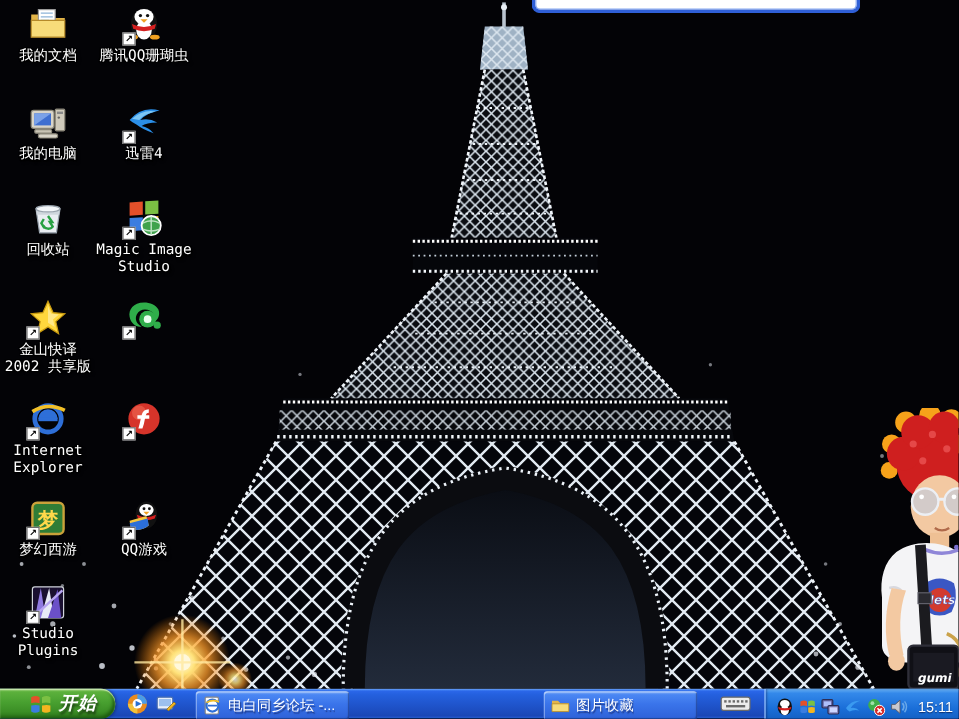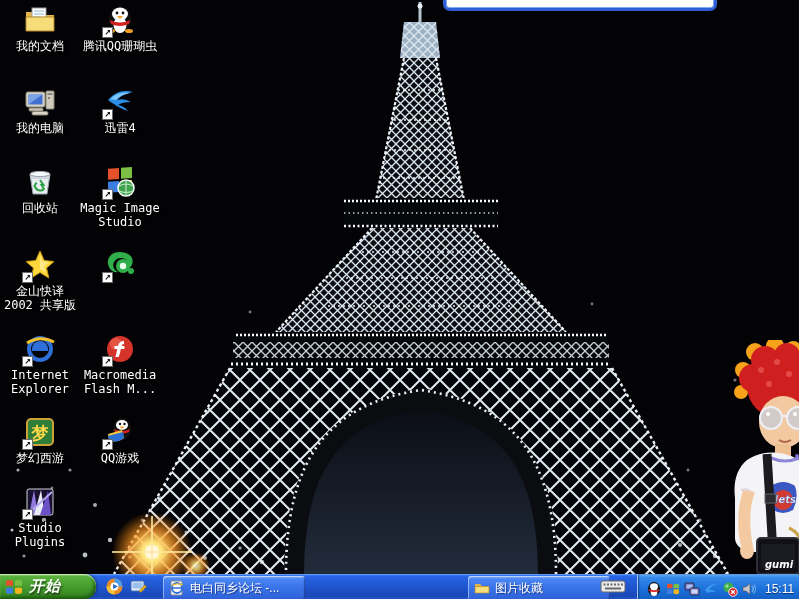--- a/index.html
+++ b/index.html
@@ -23,31 +23,31 @@
       white-space:pre-line;
       text-shadow:1px 1px 0 #000,-1px 1px 0 #000,1px -1px 0 #000,-1px -1px 0 #000,2px 2px 2px #000;}
 
   
   .avatar{position:absolute;right:0;bottom:25px;width:72px;height:234px;}
 
   
   .taskbar{position:absolute;left:0;top:574px;width:799px;height:25px;
     background:linear-gradient(180deg,#7db0f8 0%,#3e7df2 4%,#2a66e8 9%,#2460de 20%,#1e52c8 60%,#1a47b6 90%,#2257ca 96%,#1b49b6 100%);}
   .start-btn{position:absolute;left:0;top:0;height:25px;width:96px;display:flex;align-items:center;gap:5px;
-    padding-left:4px;box-sizing:border-box;cursor:pointer;
+    padding-left:24px;box-sizing:border-box;cursor:pointer;
     background:linear-gradient(180deg,#9ed57a 0%,#5cb13c 10%,#48a030 45%,#3c8f26 75%,#2e7a1c 100%);
     border-radius:0 12px 12px 0;
     box-shadow:inset 0 1px 1px #cdeab4, inset -2px -2px 3px #1e5c10, 1px 0 3px rgba(0,0,0,.4);}
   .start-text{color:#fff;font:bold italic 15px "Liberation Sans",sans-serif;
     text-shadow:1px 2px 2px rgba(0,0,0,.55);letter-spacing:1px;}
   .winflag{display:block;width:20px;height:20px;}
   .qlaunch{position:absolute;left:100px;top:2px;height:21px;display:flex;align-items:center;gap:7px;padding-left:6px;}
   .ql-icon{width:17px;height:17px;cursor:pointer;}
   .ql-icon svg{display:block;width:17px;height:17px;}
-  .task-btn{position:absolute;top:2px;height:21px;width:142px;display:flex;align-items:center;gap:5px;
+  .task-btn{position:absolute;top:2px;height:21px;width:128px;display:flex;align-items:center;gap:5px;
     padding:12px 6px;box-sizing:border-box;border-radius:3px;cursor:pointer;overflow:hidden;
     background:linear-gradient(180deg,#93baf9 0%,#4b87f3 12%,#3a74ea 45%,#2f63da 92%,#3a70e4 100%);
     box-shadow:inset 1px 1px 0 rgba(255,255,255,.45), inset -1px -1px 1px rgba(0,0,30,.35);}
   .task-btn svg{flex:0 0 16px;width:16px;height:16px;}
   .task-btn span{color:#fff;font:12px "Liberation Sans",sans-serif;white-space:nowrap;overflow:hidden;
     text-shadow:1px 1px 1px rgba(0,0,40,.5);}
   .langbar{position:absolute;left:600px;top:4px;width:26px;height:17px;cursor:pointer;}
   .tray{position:absolute;right:0;top:0;height:30px;width:162px;display:flex;align-items:center;gap:3px;
     padding:0 6px 0 8px;box-sizing:border-box;
     background:linear-gradient(180deg,#6cb4f6 0%,#3489ea 12%,#1a6ed8 55%,#1059b9 100%);
@@ -284,22 +284,20 @@
 
   <div class="di" style="left:68px;top:333px">
     <div class="ic">
         <svg viewBox="0 0 32 32">
       <circle cx="16" cy="16" r="13" fill="#d6342a"></circle>
       <circle cx="12" cy="11" r="6" fill="#ef6a55" opacity=".6"></circle>
       <path d="M20 8 q-5 0 -6 5 l-3.5 0 0 3 2.8 0 q-1 5 -2 8 l3.4 0 q1.4-3.5 2.1-8 l3.6 0 0-3 -3 0 q.6-2 2.6-2 Z" fill="#fff"></path>
       </svg>
         <span class="sc">↗</span>
       </div>
-    <div class="lbl">Macromedia
-Flash M...</div>
   </div>
 
   <div class="di" style="left:-12px;top:416px">
     <div class="ic">
         <svg viewBox="0 0 32 32">
       <rect x="3" y="3" width="26" height="26" rx="4" fill="#2f7d36" stroke="#caa23a" stroke-width="2"></rect>
       <text x="16" y="23" font-size="17" font-family="DejaVu Sans, sans-serif" fill="#ffd84a" text-anchor="middle" font-weight="bold">梦</text>
       </svg>
         <span class="sc">↗</span>
       </div>
@@ -427,21 +425,21 @@
       <svg viewBox="0 0 16 16">
         <rect x="2" y="1" width="11" height="14" rx="1" fill="#fff" stroke="#8a8a8a"></rect>
         <circle cx="8" cy="8" r="5" fill="none" stroke="#2e6fd8" stroke-width="1.8"></circle>
         <path d="M4 8 h8" stroke="#2e6fd8" stroke-width="1.6"></path>
         <path d="M3 5.5 Q8 2.5 13.5 5" stroke="#f2c028" stroke-width="1.4" fill="none"></path>
       </svg>
       <span>电白同乡论坛 -...</span>
     </div>
 
 
-    <div class="task-btn" style="left:468px">
+    <div class="task-btn" style="left:453px">
       <svg viewBox="0 0 16 16">
         <path d="M1 4 L6 4 L8 6 L15 6 L15 13 L1 13 Z" fill="#e3b549"></path>
         <path d="M1 6.5 L15 6.5 L15 13 L1 13 Z" fill="#f7dc7a" stroke="#b58a2a" stroke-width=".7"></path>
       </svg>
       <span>图片收藏</span>
     </div>
 
     <div class="langbar">
       <svg viewBox="0 0 26 17">
         <rect x="1" y="3" width="24" height="11" rx="2" fill="#ececec" stroke="#6a6a6a"></rect>

